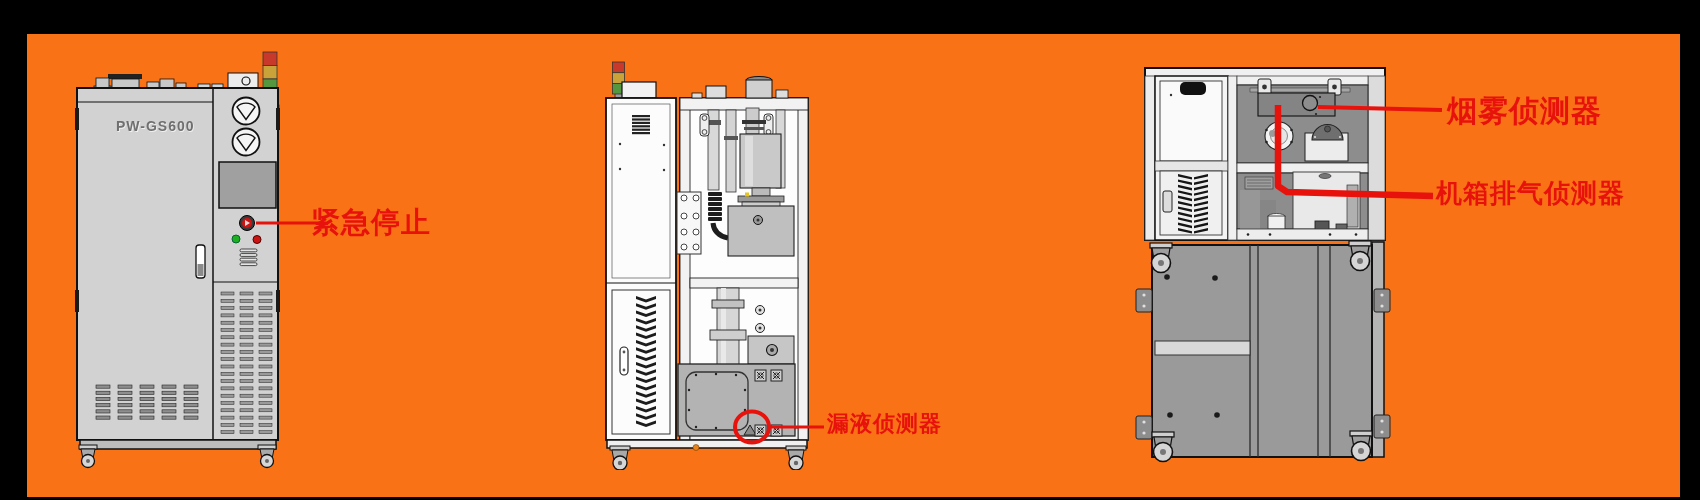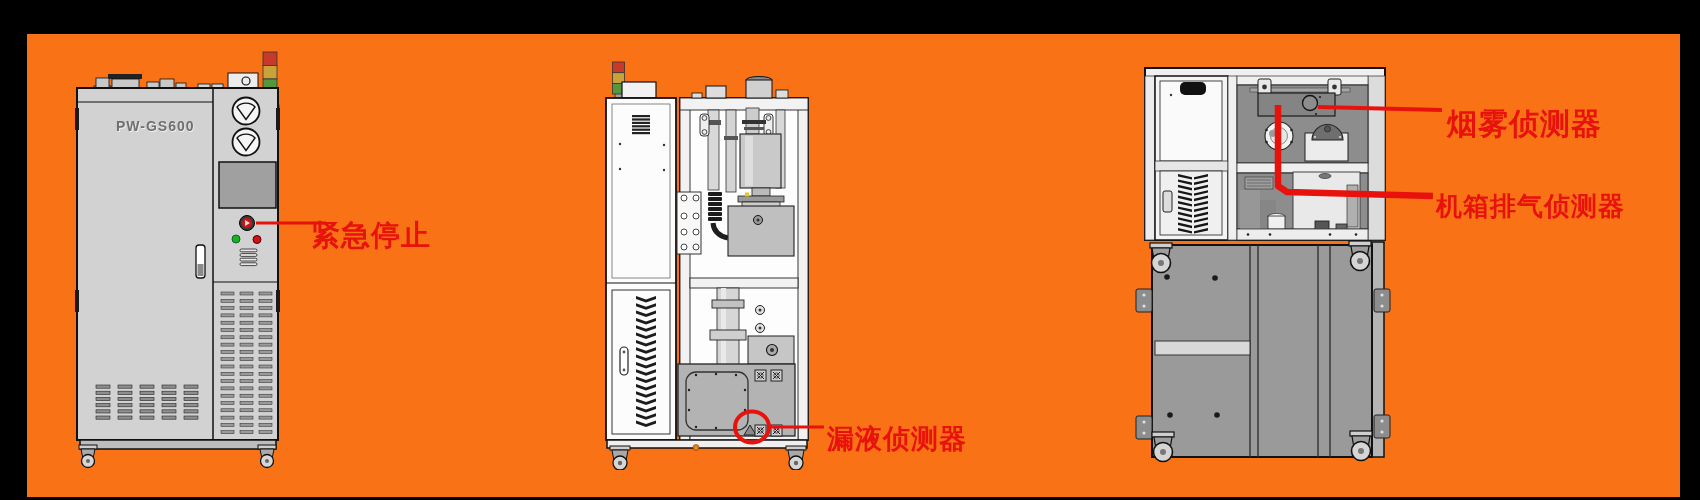--- a/index.html
+++ b/index.html
@@ -2,23 +2,23 @@
 <html><head>
 <meta charset="utf-8">
 <style>
   html,body{margin:0;padding:0;}
   body{width:1700px;height:500px;background:#000;position:relative;overflow:hidden;
        font-family:"Liberation Sans",sans-serif;}
   .canvas{position:absolute;left:27px;top:34px;width:1653px;height:463px;background:#f97316;}
   .mach{position:absolute;}
   .overlay{position:absolute;left:0;top:0;width:1700px;height:500px;pointer-events:none;}
   .callout{position:absolute;color:#e8120d;font-weight:700;white-space:nowrap;
-           letter-spacing:1px;line-height:1;margin-top:13px;}
+           letter-spacing:1px;line-height:1;}
   .co-estop{left:311px;top:208px;font-size:29px;}
-  .co-leak{left:827px;top:413px;font-size:27px;}
+  .co-leak{left:827px;top:413px;font-size:22px;}
   .co-smoke{left:1447px;top:96px;font-size:30px;}
   .co-exh{left:1436px;top:180px;font-size:26px;}
   svg{display:block;}
   text.model{font-weight:700;font-size:14px;letter-spacing:1px;}
 </style>
 </head>
 <body>
 
 <div class="canvas">
 

